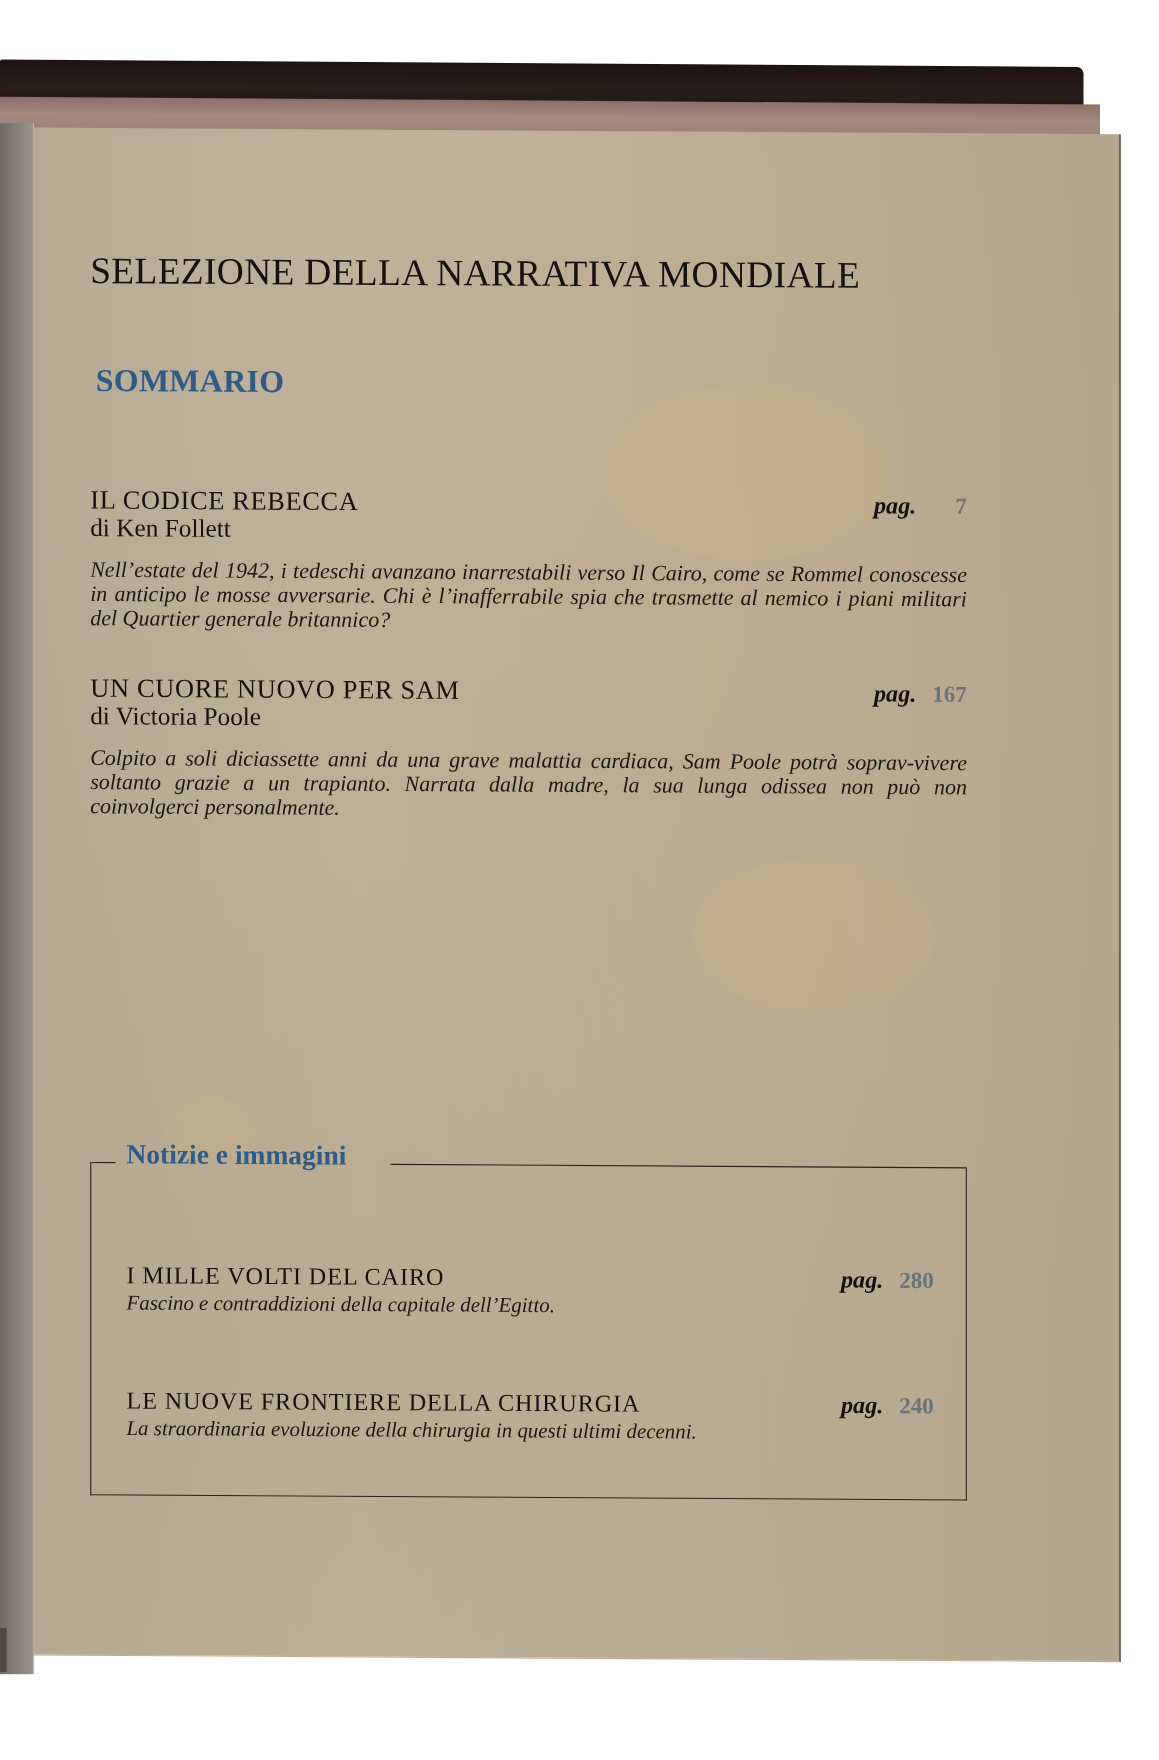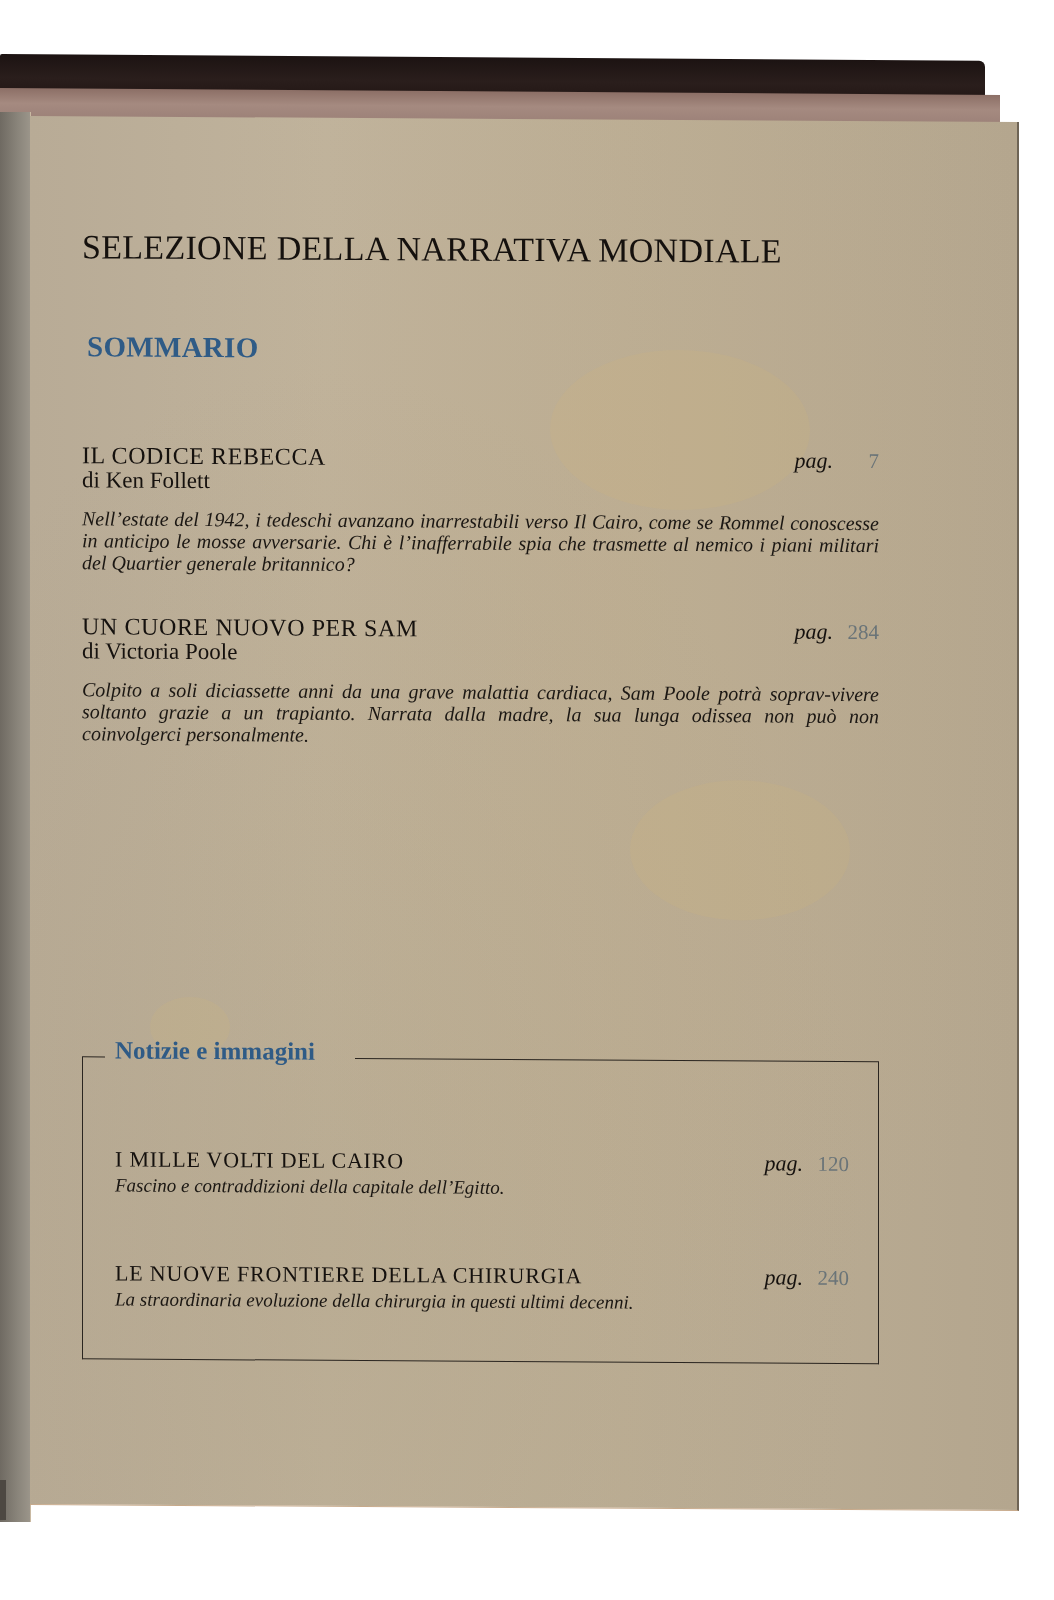--- a/index.html
+++ b/index.html
@@ -96,20 +96,21 @@
     .entry-title {
       font-size: 24px;
       letter-spacing: 0.6px;
       color: #15110e;
     }
     .entry-page {
       display: flex;
       align-items: baseline;
       gap: 14px;
       font-size: 22px;
+      font-weight: bold;
     }
     .pag-label {
       font-style: italic;
       color: #15110e;
     }
     .pag-num {
       color: #6a7478;
       min-width: 32px;
       text-align: right;
       font-size: 21px;
@@ -203,38 +204,38 @@
       </div>
       <div class="entry-author">di Ken Follett</div>
       <div class="entry-desc">Nell’estate del 1942, i tedeschi avanzano inarrestabili verso Il Cairo, come se Rommel conoscesse in anticipo le mosse avversarie. Chi è l’inafferrabile spia che trasmette al nemico i piani militari del Quartier generale britannico?</div>
     </div>
 
     <div class="entry" style="top:497px;">
       <div class="entry-head">
         <span class="entry-title">UN CUORE NUOVO PER SAM</span>
         <span class="entry-page">
           <span class="pag-label">pag.</span>
-          <span class="pag-num">284</span>
+          <span class="pag-num">167</span>
         </span>
       </div>
       <div class="entry-author">di Victoria Poole</div>
       <div class="entry-desc">Colpito a soli diciassette anni da una grave malattia cardiaca, Sam Poole potrà soprav-vivere soltanto grazie a un trapianto. Narrata dalla madre, la sua lunga odissea non può non coinvolgerci personalmente.</div>
     </div>
 
     <div class="box">
       <div class="box-top-left"></div>
       <div class="box-top-right"></div>
       <div class="box-heading">Notizie e immagini</div>
 
       <div class="box-entry" style="top:90px;">
         <div class="entry-head">
           <span class="entry-title">I MILLE VOLTI DEL CAIRO</span>
           <span class="entry-page">
             <span class="pag-label">pag.</span>
-            <span class="pag-num">120</span>
+            <span class="pag-num">280</span>
           </span>
         </div>
         <div class="entry-desc">Fascino e contraddizioni della capitale dell’Egitto.</div>
       </div>
 
       <div class="box-entry" style="top:204px;">
         <div class="entry-head">
           <span class="entry-title">LE NUOVE FRONTIERE DELLA CHIRURGIA</span>
           <span class="entry-page">
             <span class="pag-label">pag.</span>

